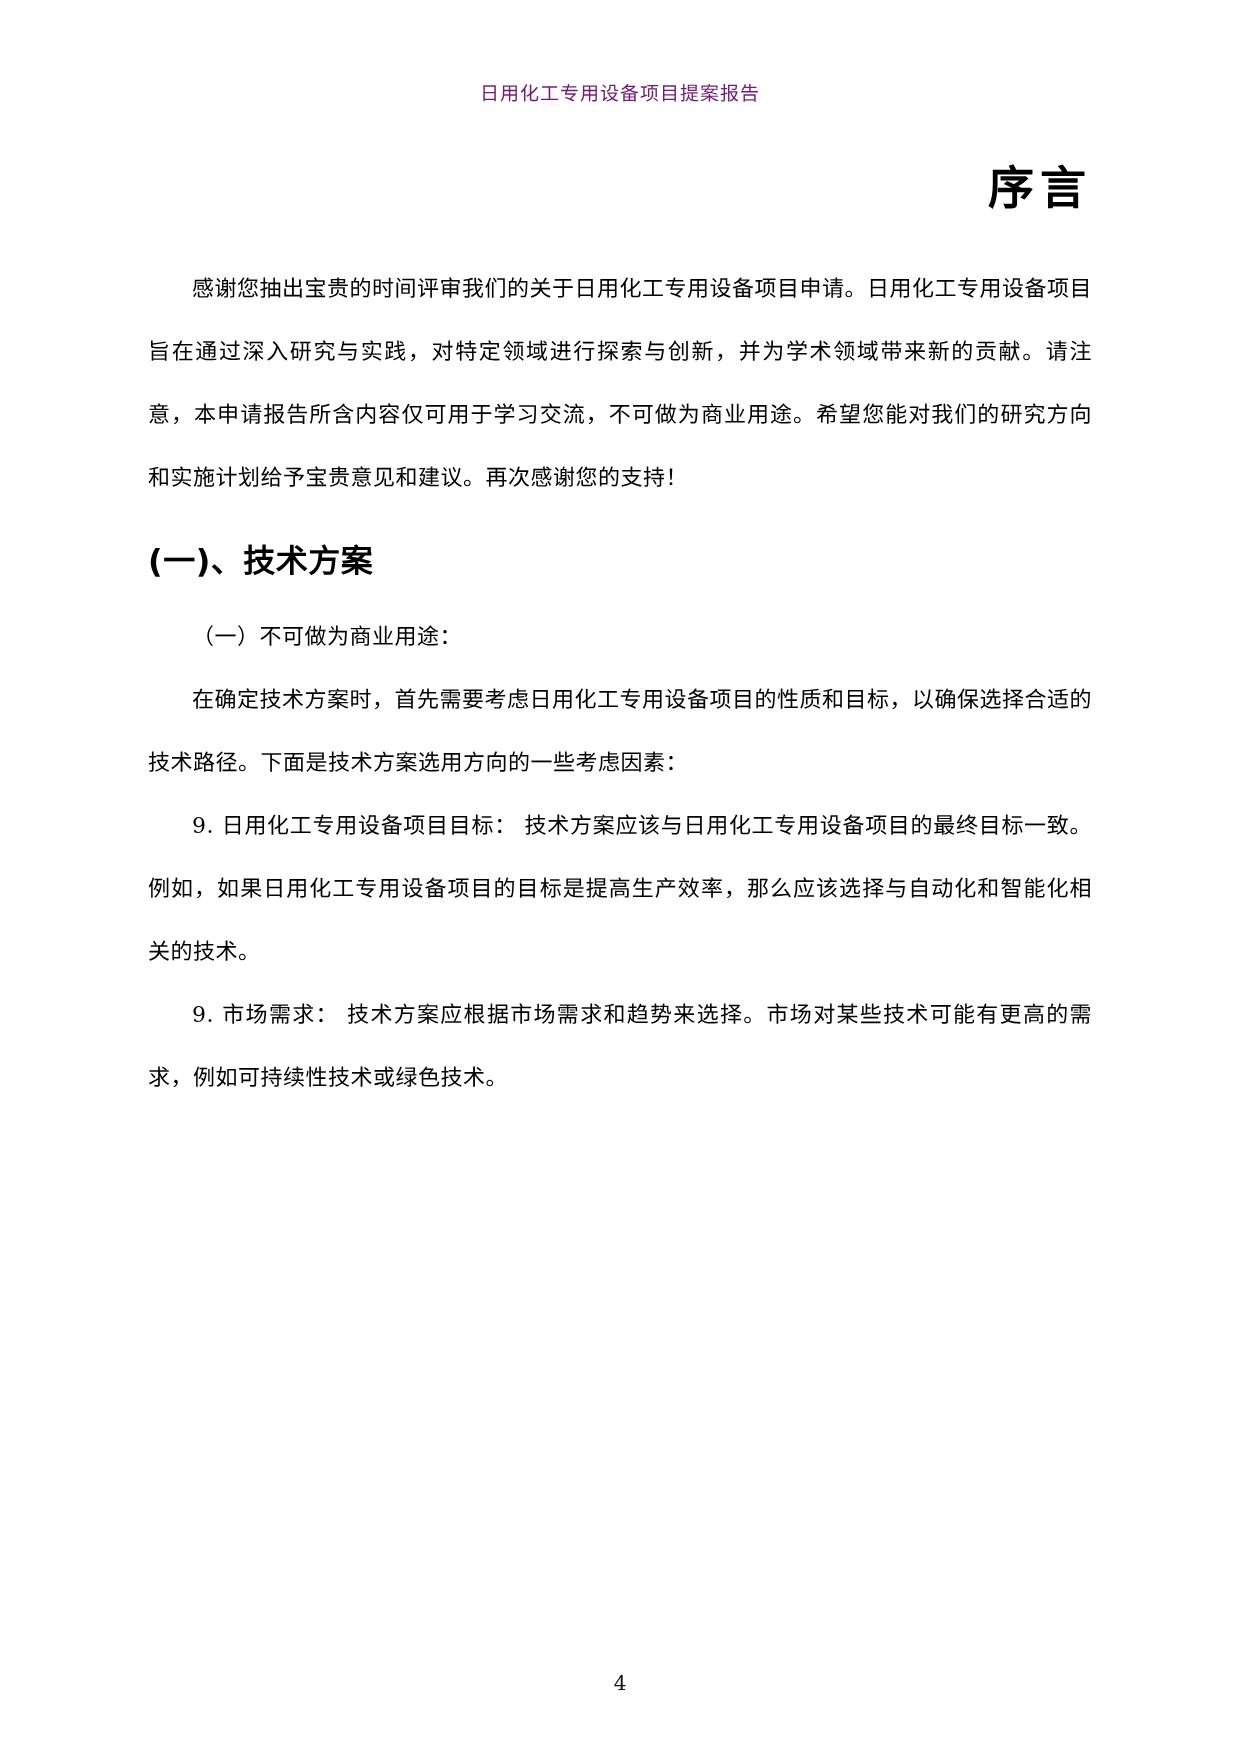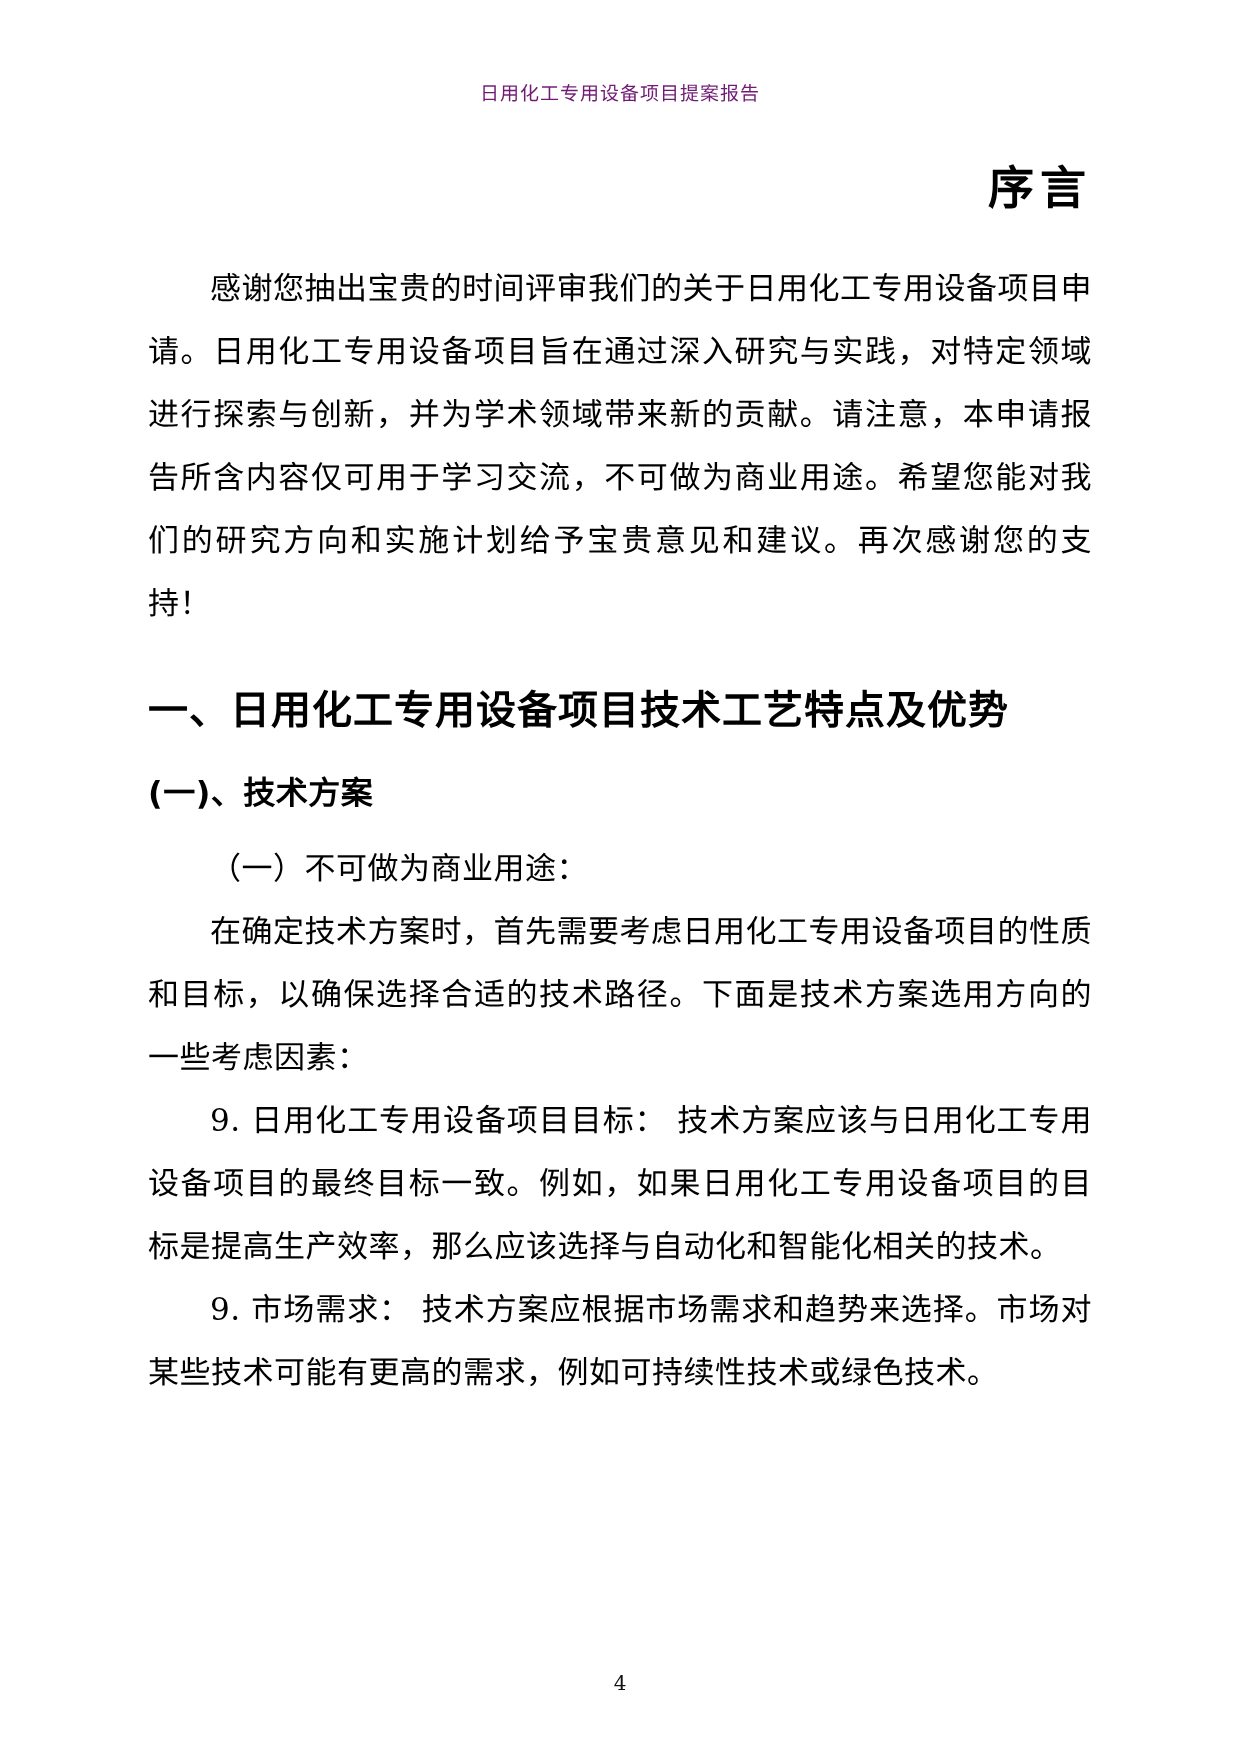--- a/index.html
+++ b/index.html
@@ -32,21 +32,21 @@
   }
   .doc-title {
     text-align: right;
     font-size: 46px;
     font-weight: bold;
     letter-spacing: 6px;
     margin: 0 0 40px 0;
     font-family: "DejaVu Sans", "Liberation Sans", sans-serif;
   }
   p.body-text {
-    font-size: 31px;
+    font-size: 22px;
     line-height: 63px;
     text-align: justify;
     text-justify: inter-ideograph;
     margin: 0;
     text-indent: 2em;
     letter-spacing: 0.5px;
     font-family: "DejaVu Serif", "Liberation Serif", serif;
   }
   h1.section-title {
     font-size: 40px;
@@ -86,21 +86,20 @@
 <div class="page">
 
   <div class="header">日用化工专用设备项目提案报告</div>
 
   <div class="doc-title">序言</div>
 
   <div class="para-block">
     <p class="body-text">感谢您抽出宝贵的时间评审我们的关于日用化工专用设备项目申请。日用化工专用设备项目旨在通过深入研究与实践，对特定领域进行探索与创新，并为学术领域带来新的贡献。请注意，本申请报告所含内容仅可用于学习交流，不可做为商业用途。希望您能对我们的研究方向和实施计划给予宝贵意见和建议。再次感谢您的支持！</p>
   </div>
 
-  <h1 class="section-title">一、日用化工专用设备项目技术工艺特点及优势</h1>
 
   <h2 class="subsection-title">(一)、技术方案</h2>
 
   <div class="para-block">
     <p class="body-text">（一）不可做为商业用途：</p>
     <p class="body-text">在确定技术方案时，首先需要考虑日用化工专用设备项目的性质和目标，以确保选择合适的技术路径。下面是技术方案选用方向的一些考虑因素：</p>
     <p class="body-text">9. 日用化工专用设备项目目标： 技术方案应该与日用化工专用设备项目的最终目标一致。例如，如果日用化工专用设备项目的目标是提高生产效率，那么应该选择与自动化和智能化相关的技术。</p>
     <p class="body-text">9. 市场需求： 技术方案应根据市场需求和趋势来选择。市场对某些技术可能有更高的需求，例如可持续性技术或绿色技术。</p>
   </div>
 

